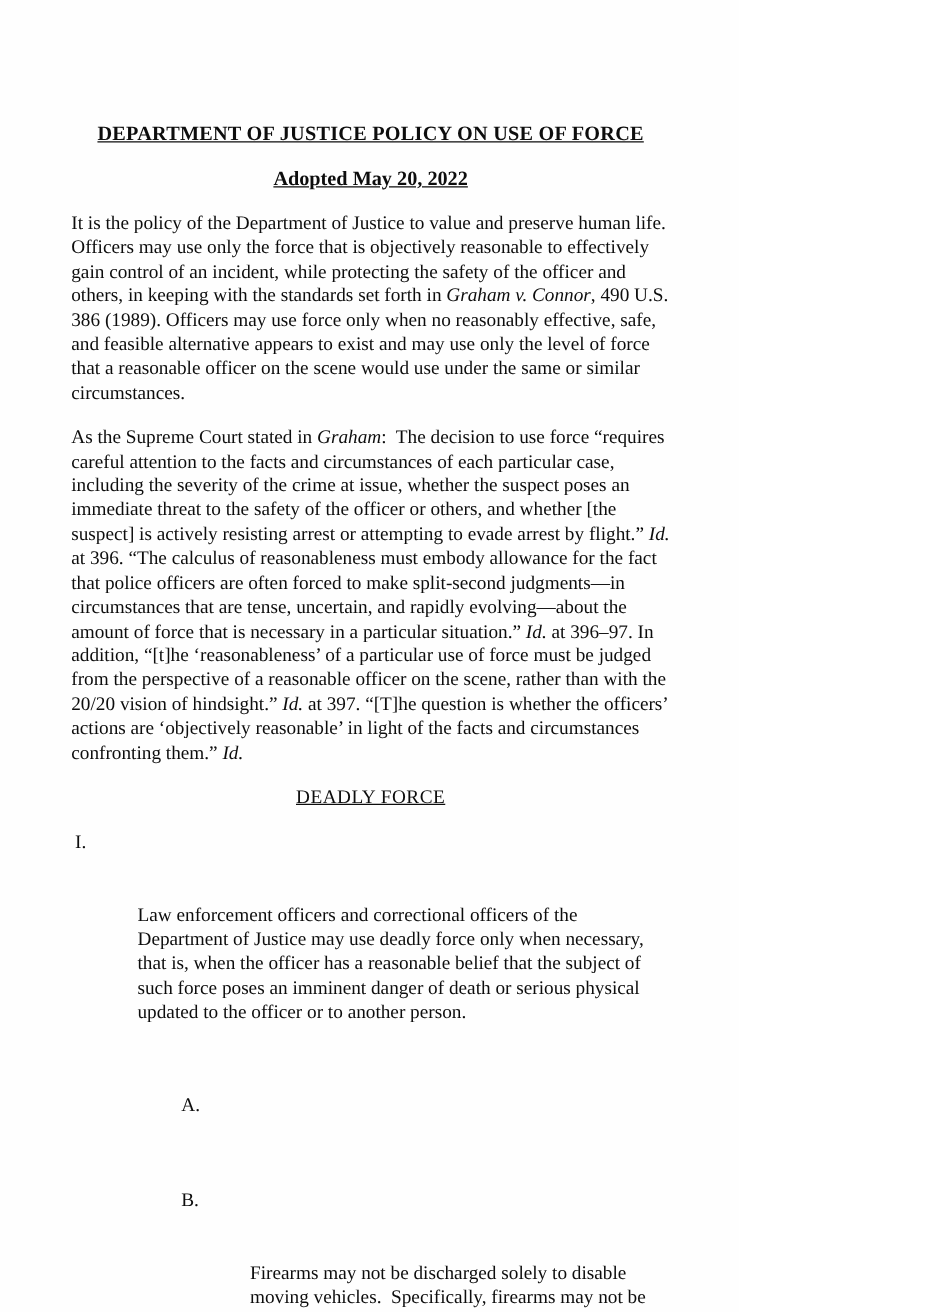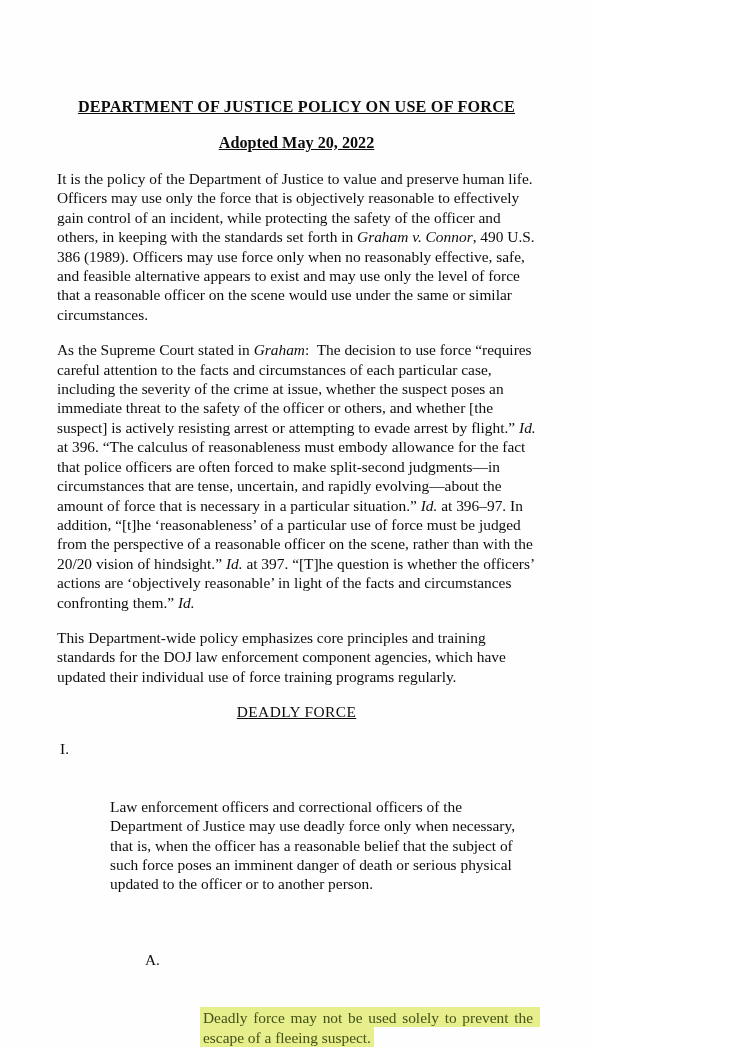--- a/index.html
+++ b/index.html
@@ -79,32 +79,30 @@
 
   <div class="title-block">
     <h1 class="doc-title">DEPARTMENT OF JUSTICE POLICY ON USE OF FORCE</h1>
     <h2 class="doc-subtitle">Adopted May 20, 2022</h2>
   </div>
 
   <p class="para"><span>It is the policy of the Department of Justice to value and preserve human life. Officers may use only the force that is objectively reasonable to effectively gain control of an incident, while protecting the safety of the officer and others, in keeping with the standards set forth in </span><span class="it">Graham v. Connor</span><span>, 490 U.S. 386 (1989). Officers may use force only when no reasonably effective, safe, and feasible alternative appears to exist and may use only the level of force that a reasonable officer on the scene would use under the same or similar circumstances.</span></p>
 
   <p class="para"><span>As the Supreme Court stated in </span><span class="it">Graham</span><span>:  The decision to use force “requires careful attention to the facts and circumstances of each particular case, including the severity of the crime at issue, whether the suspect poses an immediate threat to the safety of the officer or others, and whether [the suspect] is actively resisting arrest or attempting to evade arrest by flight.” </span><span class="it">Id.</span><span> at 396. “The calculus of reasonableness must embody allowance for the fact that police officers are often forced to make split-second judgments—in circumstances that are tense, uncertain, and rapidly evolving—about the amount of force that is necessary in a particular situation.” </span><span class="it">Id.</span><span> at 396–97. In addition, “[t]he ‘reasonableness’ of a particular use of force must be judged from the perspective of a reasonable officer on the scene, rather than with the 20/20 vision of hindsight.” </span><span class="it">Id.</span><span> at 397. “[T]he question is whether the officers’ actions are ‘objectively reasonable’ in light of the facts and circumstances confronting them.” </span><span class="it">Id.</span></p>
 
-  <p class="para"><span>This Department-wide policy emphasizes core principles and training standards for the DOJ law enforcement component agencies, which have updated their individual use of force training programs regularly.</span></p>
 
   <div class="section-heading">DEADLY FORCE</div>
 
   <div class="item lvl1">
     <span class="marker">I.</span>
     <div class="itext"><span>Law enforcement officers and correctional officers of the Department of Justice may use deadly force only when necessary, that is, when the officer has a reasonable belief that the subject of such force poses an imminent danger of death or serious physical updated to the officer or to another person.</span></div>
   </div>
 
   <div class="item lvl2 justify">
     <span class="marker">A.</span>
-    <div class="itext"><span class="hl">Deadly force may not be used solely to prevent the escape of a fleeing suspect.</span></div>
   </div>
 
   <div class="item lvl2">
     <span class="marker">B.</span>
     <div class="itext"><span>Firearms may not be discharged solely to disable moving vehicles.  Specifically, firearms may not be discharged at a moving vehicle unless: (1) a person in the vehicle is threatening the officer or another person with deadly force by means other than the vehicle; or (2) the vehicle is operated in a manner that threatens to cause death or serious physical injury to the officer or others, </span></div>
   </div>
 
 </div>
 
 </body></html>

